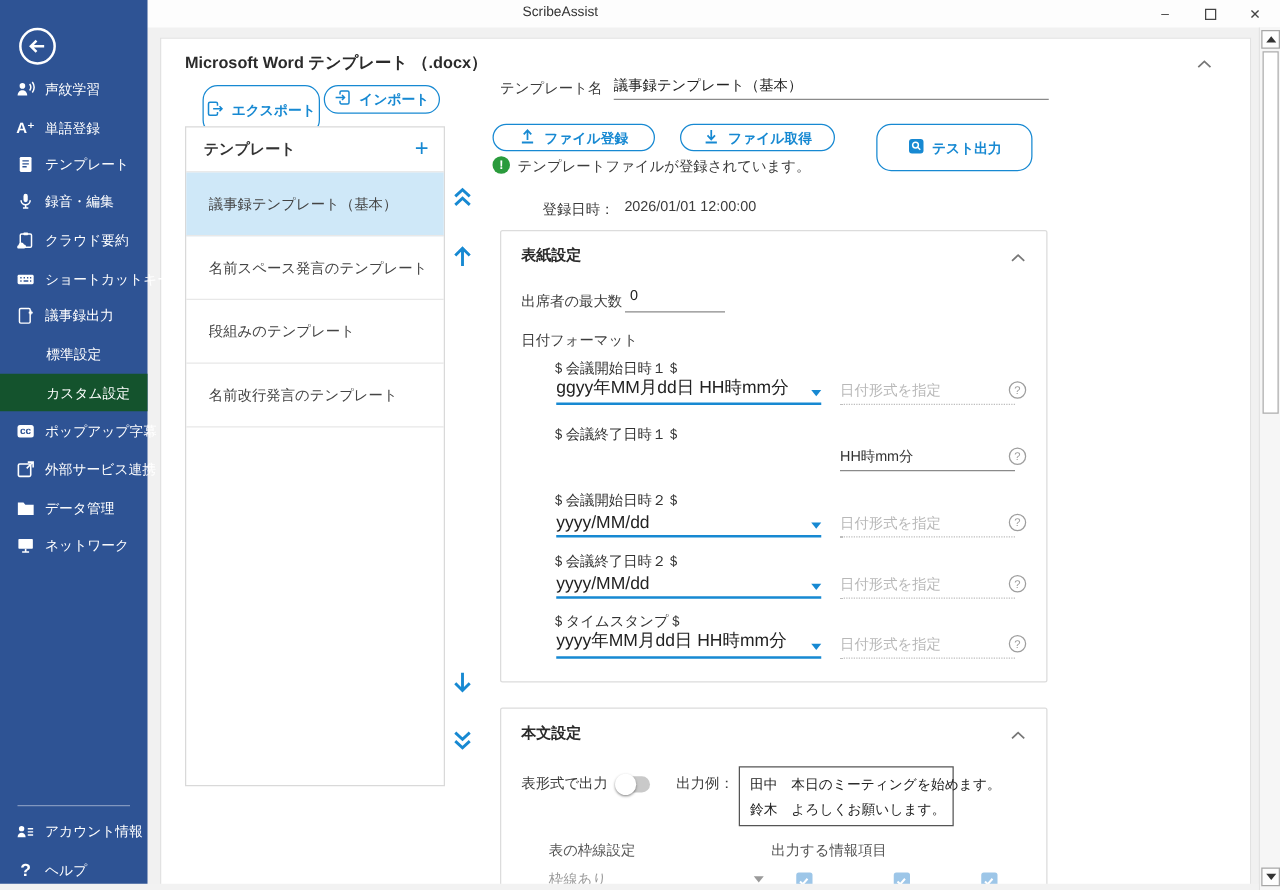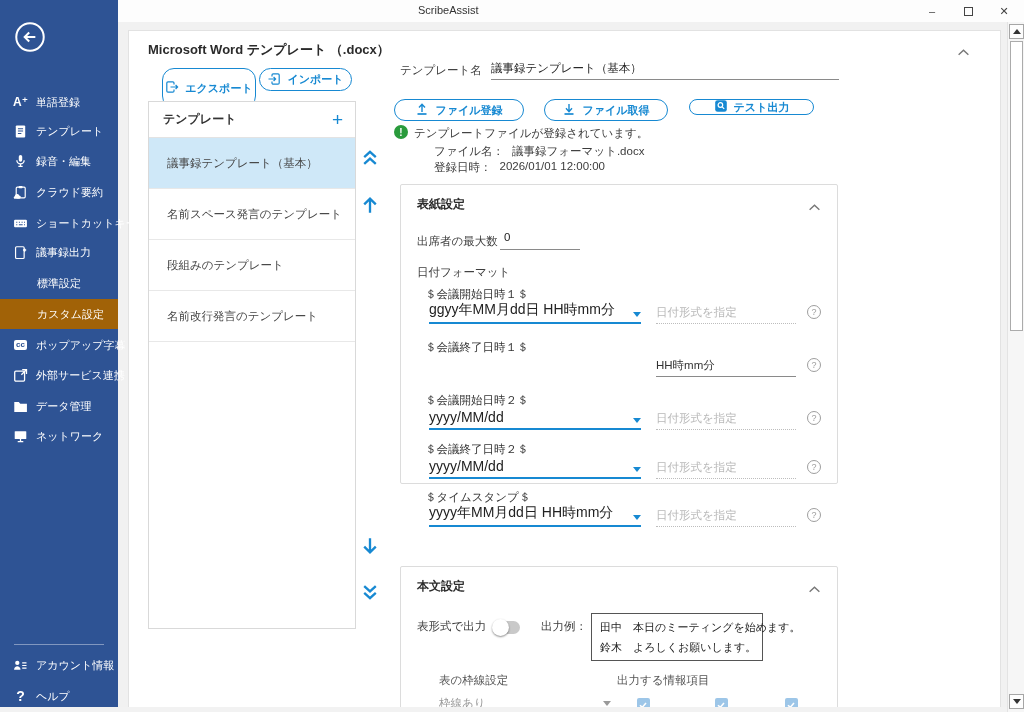--- a/index.html
+++ b/index.html
@@ -13,21 +13,21 @@
   .titlebar { position:absolute; left:118px; top:0; right:0; height:22px; background:#fdfdfd; z-index:10; }
   .title-text { position:absolute; left:300px; top:4px; font-size:11px; color:#333; }
   .win-controls { position:absolute; right:2px; top:0; height:22px; display:flex; }
   .win-btn { width:36px; height:22px; display:flex; align-items:center; justify-content:center; font-size:11px; color:#444; cursor:pointer; }
   .max-glyph { width:9px; height:9px; border:1px solid #444; display:inline-block; }
   
   .sidebar { position:absolute; left:0; top:0; width:118px; height:712px; background:#2e5394; z-index:20; }
   .back-btn { position:absolute; left:14px; top:21px; width:32px; height:32px; cursor:pointer; }
   .nav-item { position:absolute; left:0; width:118px; height:30px; display:flex; align-items:center; padding-left:13px; gap:8px; color:#fff; font-size:11px; cursor:pointer; white-space:nowrap; }
   .nav-item.sub { padding-left:37px; }
-  .nav-item.sel { background:#a16207; }
+  .nav-item.sel { background:#14532d; }
   .nav-icon { width:15px; height:15px; display:flex; align-items:center; justify-content:center; flex:0 0 15px; }
   .nav-icon svg { width:15px; height:15px; }
   .glyph-icon { color:#fff; font-size:12px; font-weight:bold; line-height:1; }
   .cc-box { background:#fff; color:#2e5394; font-size:8px; font-weight:bold; border-radius:2px; padding:1px 2px; line-height:1; }
   .side-divider { position:absolute; left:14px; top:644px; width:90px; height:1px; background:rgba(255,255,255,.4); }
   
   .scrollbar { position:absolute; right:0; top:22px; bottom:0; width:17px; background:#f6f6f6; border-left:1px solid #e3e3e3; z-index:15; }
   .sb-btn { position:absolute; left:1px; width:15px; height:15px; background:#fdfdfd; border:1px solid #a6a6a6; display:flex; align-items:center; justify-content:center; cursor:pointer; }
   .tri-up { width:0; height:0; border-left:4px solid transparent; border-right:4px solid transparent; border-bottom:5px solid #333; }
   .tri-down { width:0; height:0; border-left:4px solid transparent; border-right:4px solid transparent; border-top:5px solid #333; }
@@ -51,21 +51,21 @@
   .order-arrow svg { width:18px; height:18px; }
   
   .lbl { position:absolute; font-size:11.5px; color:#3c3c3c; white-space:nowrap; }
   .name-field { position:absolute; left:362px; top:30px; width:348px; height:19px; border-bottom:1px solid #8a8a8a; font-size:11.5px; color:#222; }
   .status-icon { position:absolute; left:265px; top:94px; width:14px; height:14px; border-radius:50%; background:#2a9b3c; color:#fff; font-size:10px; font-weight:bold; display:flex; align-items:center; justify-content:center; }
   .info-row { position:absolute; font-size:11.5px; color:#3c3c3c; display:flex; gap:8px; white-space:nowrap; }
   
   .card { position:absolute; left:271px; width:438px; border:1px solid #dcdcdc; border-radius:2px; background:#fff; }
   .card-title { position:absolute; left:16px; top:11px; font-size:12px; font-weight:bold; color:#2b2b2b; }
   .attend-input { position:absolute; left:99px; top:46px; width:80px; height:19px; border-bottom:1px solid #8a8a8a; font-size:11.5px; color:#222; padding-left:4px; }
-  .fgroup { position:absolute; left:16px; right:16px; height:52px;text-decoration:underline; }
+  .fgroup { position:absolute; left:32px; right:16px; height:52px;text-decoration:underline; }
   .flabel { position:absolute; left:8px; top:0; font-size:11.5px; color:#333; white-space:nowrap; }
   .fdrop { position:absolute; left:12px; top:17px; width:212px; height:20px; border-bottom:2px solid #1789d2; display:flex; align-items:flex-end; justify-content:space-between; padding-bottom:3px; cursor:pointer; }
   .fdrop-text { font-size:14px; color:#222; white-space:nowrap; }
   .caret-blue { width:0; height:0; border-left:4px solid transparent; border-right:4px solid transparent; border-top:5px solid #1789d2; margin-bottom:2px; }
   .caret-gray { width:0; height:0; border-left:4px solid transparent; border-right:4px solid transparent; border-top:5px solid #9a9a9a; }
   .fcustom { position:absolute; left:239px; top:17px; width:140px; height:20px; font-size:11.5px; display:flex; align-items:flex-end; padding-bottom:3px; cursor:text; }
   .fcustom.ph { color:#b8b8b8; border-bottom:1px dotted #bdbdbd; }
   .fcustom.val { color:#333; border-bottom:1px solid #8a8a8a; }
   .qicon { position:absolute; right:0; top:18px; width:14px; height:14px; border:1px solid #9e9e9e; border-radius:50%; color:#9e9e9e; font-size:9px; display:flex; align-items:center; justify-content:center; cursor:pointer; }
   
@@ -86,20 +86,30 @@
 <div class="sidebar">
   <div class="back-btn">
     <span>
       <svg viewBox="0 0 24 24" width="32" height="32" fill="none" stroke="#fff" stroke-width="1.5">
         <circle cx="12" cy="12" r="10.3"></circle>
           <path d="M16 12H8.2M11.4 8.6 8 12l3.4 3.4"></path>
       </svg>
     </span>
   </div>
 
+  <div class="nav-item" style="top:56px">
+    <span class="nav-icon">
+      <svg viewBox="0 0 14 14">
+          <circle cx="4.6" cy="4.4" r="2.1" fill="#fff"></circle>
+          <path d="M1 11.6c0-2.6 1.8-4 3.6-4s3.6 1.4 3.6 4z" fill="#fff"></path>
+          <path d="M10 3a4 4 0 0 1 0 4.8M12 1.5a6.8 6.8 0 0 1 0 7.8" fill="none" stroke="#fff" stroke-width="1.1"></path>
+        </svg>
+    </span>
+    <span class="nav-label">声紋学習</span>
+  </div>
 
   <div class="nav-item" style="top:87px">
     <span class="nav-icon glyph-icon">A⁺</span>
     <span class="nav-label">単語登録</span>
   </div>
 
   <div class="nav-item" style="top:116px">
     <span class="nav-icon">
       <svg viewBox="0 0 14 14">
           <rect x="2.6" y="1.4" width="8.8" height="11.2" rx="1" fill="#fff"></rect>
@@ -307,43 +317,39 @@
   </div>
   <div class="btn-outline" style="left:415px; top:68px; width:124px; height:22px">
     <span>
       <svg viewBox="0 0 14 14" fill="none" stroke="#1789d2" stroke-width="1.4">
           <path d="M7 2v7.6M4 6.3 7 9.6l3-3.3"></path>
           <path d="M2.5 12h9" stroke-width="1.7"></path>
         </svg>
     </span>
     <span>ファイル取得</span>
   </div>
-  <div class="btn-outline" style="left:560px; top:68px; width:125px; height:16px">
+  <div class="btn-outline" style="left:572px; top:68px; width:125px; height:38px">
     <span>
       <svg viewBox="0 0 14 14">
           <rect x="1.2" y="1.2" width="11.6" height="11.6" rx="2.4" fill="#1789d2"></rect>
           <circle cx="6.4" cy="6" r="2.3" fill="none" stroke="#fff" stroke-width="1.2"></circle>
           <path d="M8.2 7.8 10.2 9.8" stroke="#fff" stroke-width="1.2"></path>
         </svg>
     </span>
     <span>テスト出力</span>
   </div>
 
   <div class="status-icon">!</div>
   <div class="lbl" style="left:285px; top:95px">テンプレートファイルが登録されています。</div>
-  <div class="info-row" style="left:305px; top:113px">
-    <span>ファイル名：</span>
-    <span>議事録フォーマット.docx</span>
-  </div>
   <div class="info-row" style="left:305px; top:129px">
     <span>登録日時：</span>
     <span>2026/01/01 12:00:00</span>
   </div>
 
-  <div class="card" style="top:153px; height:300px">
+  <div class="card" style="top:153px; height:362px">
     <div class="card-title">表紙設定</div>
     <div class="sec-chevron" style="right:16px; top:13px">
       <svg viewBox="0 0 12 8" fill="none" stroke="#777" stroke-width="1.3">
           <path d="M1.5 6 6 1.8 10.5 6"></path>
         </svg>
     </div>
     <div class="lbl" style="left:16px; top:49px">出席者の最大数</div>
     <div class="attend-input">0</div>
     <div class="lbl" style="left:16px; top:80px">日付フォーマット</div>
 

